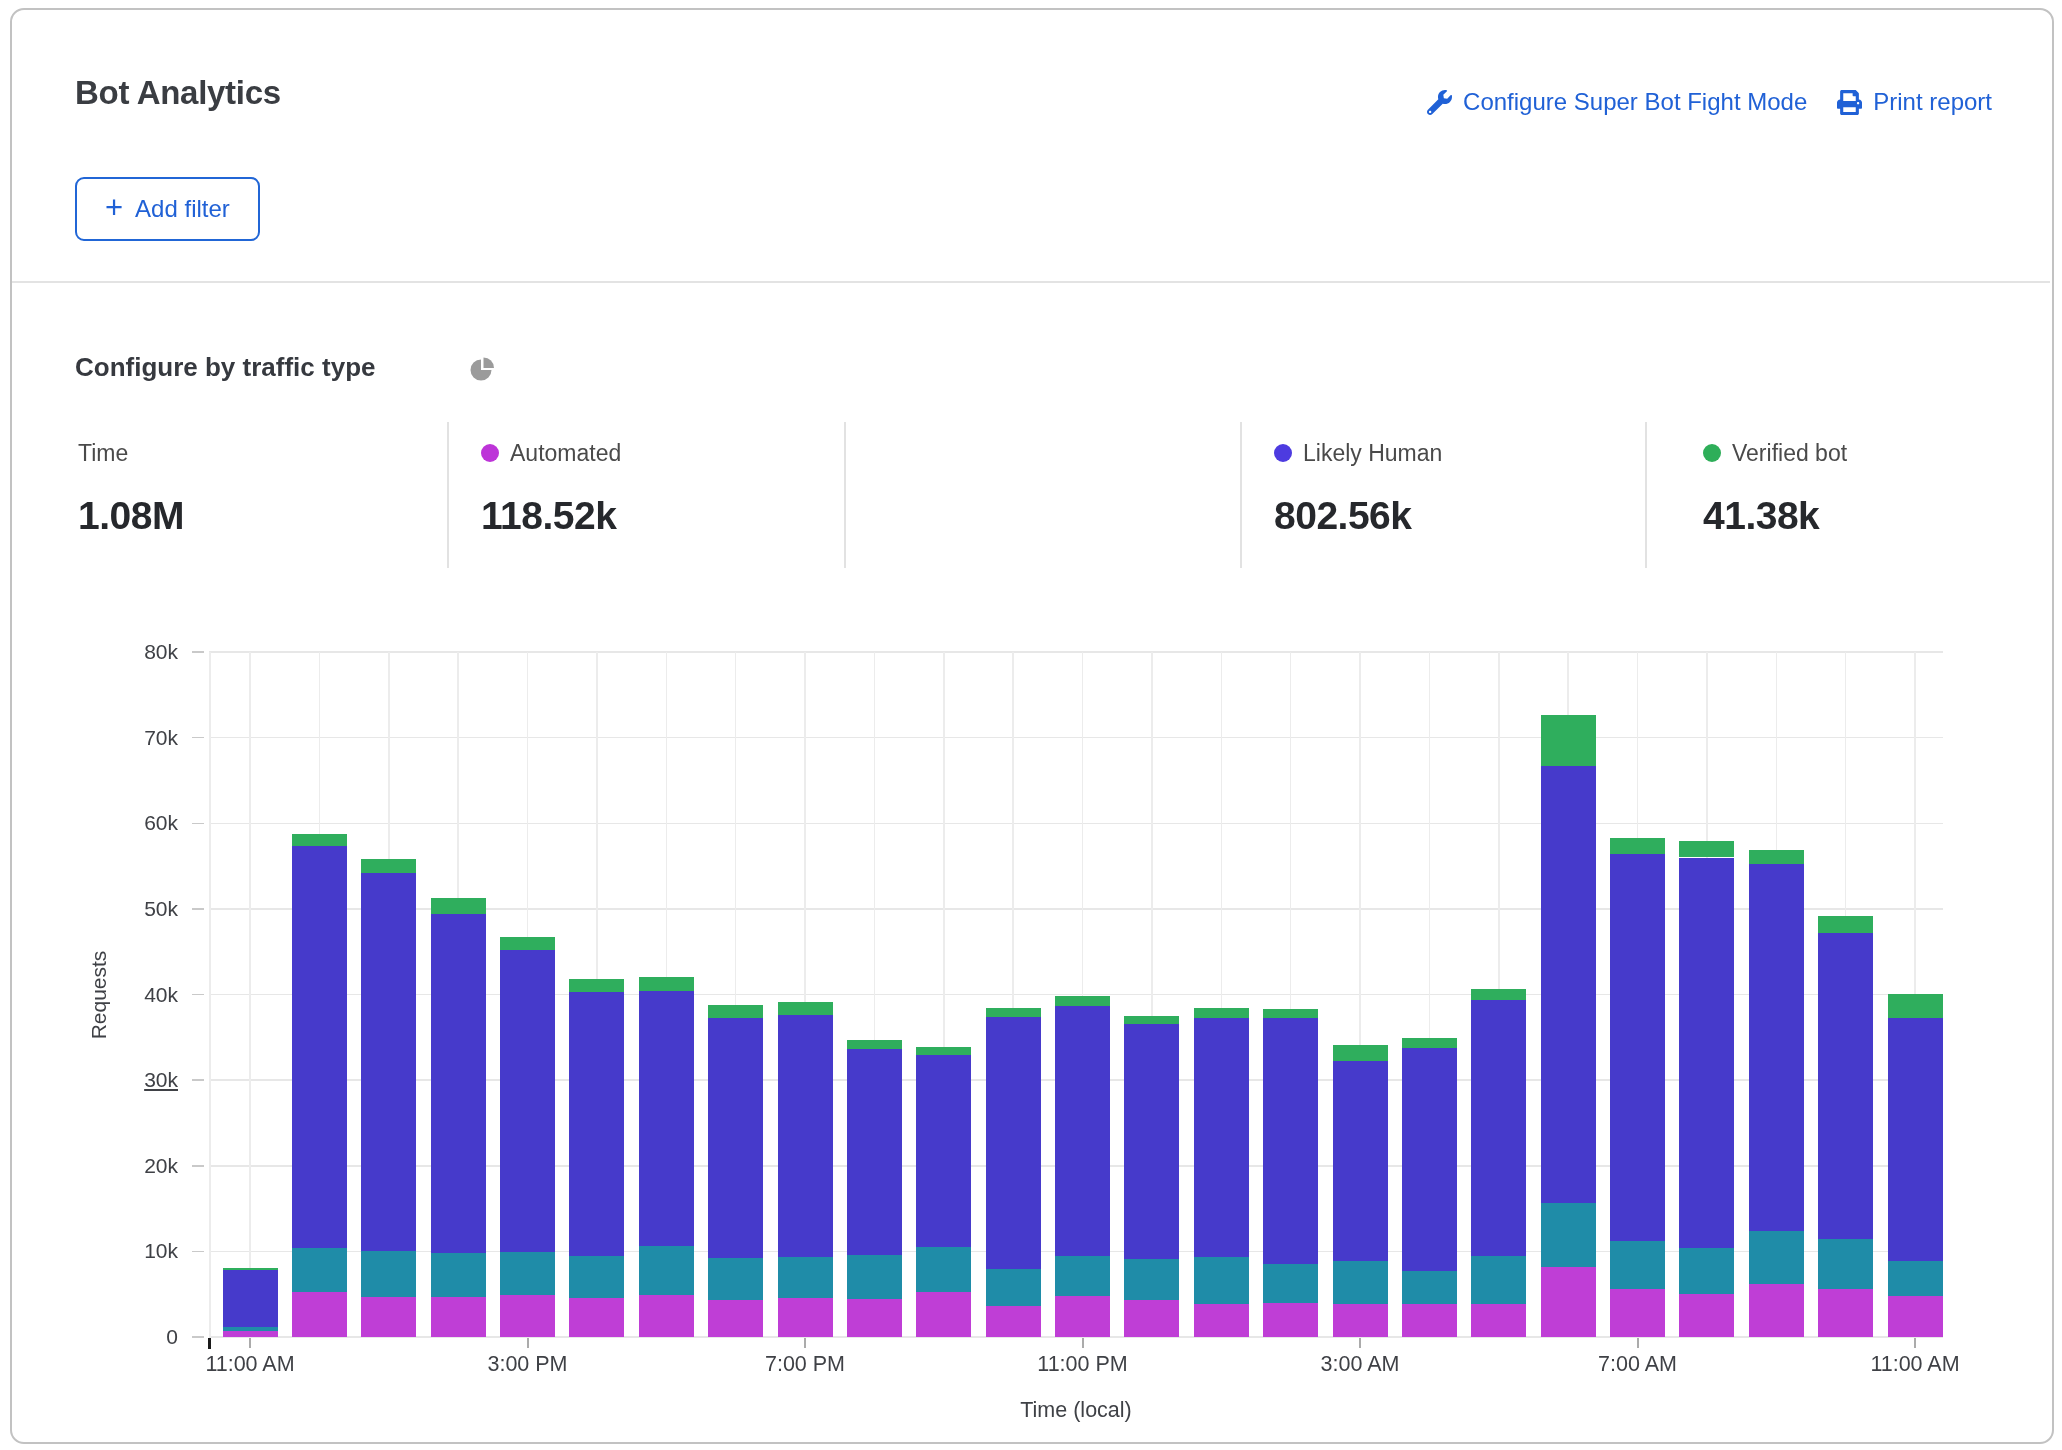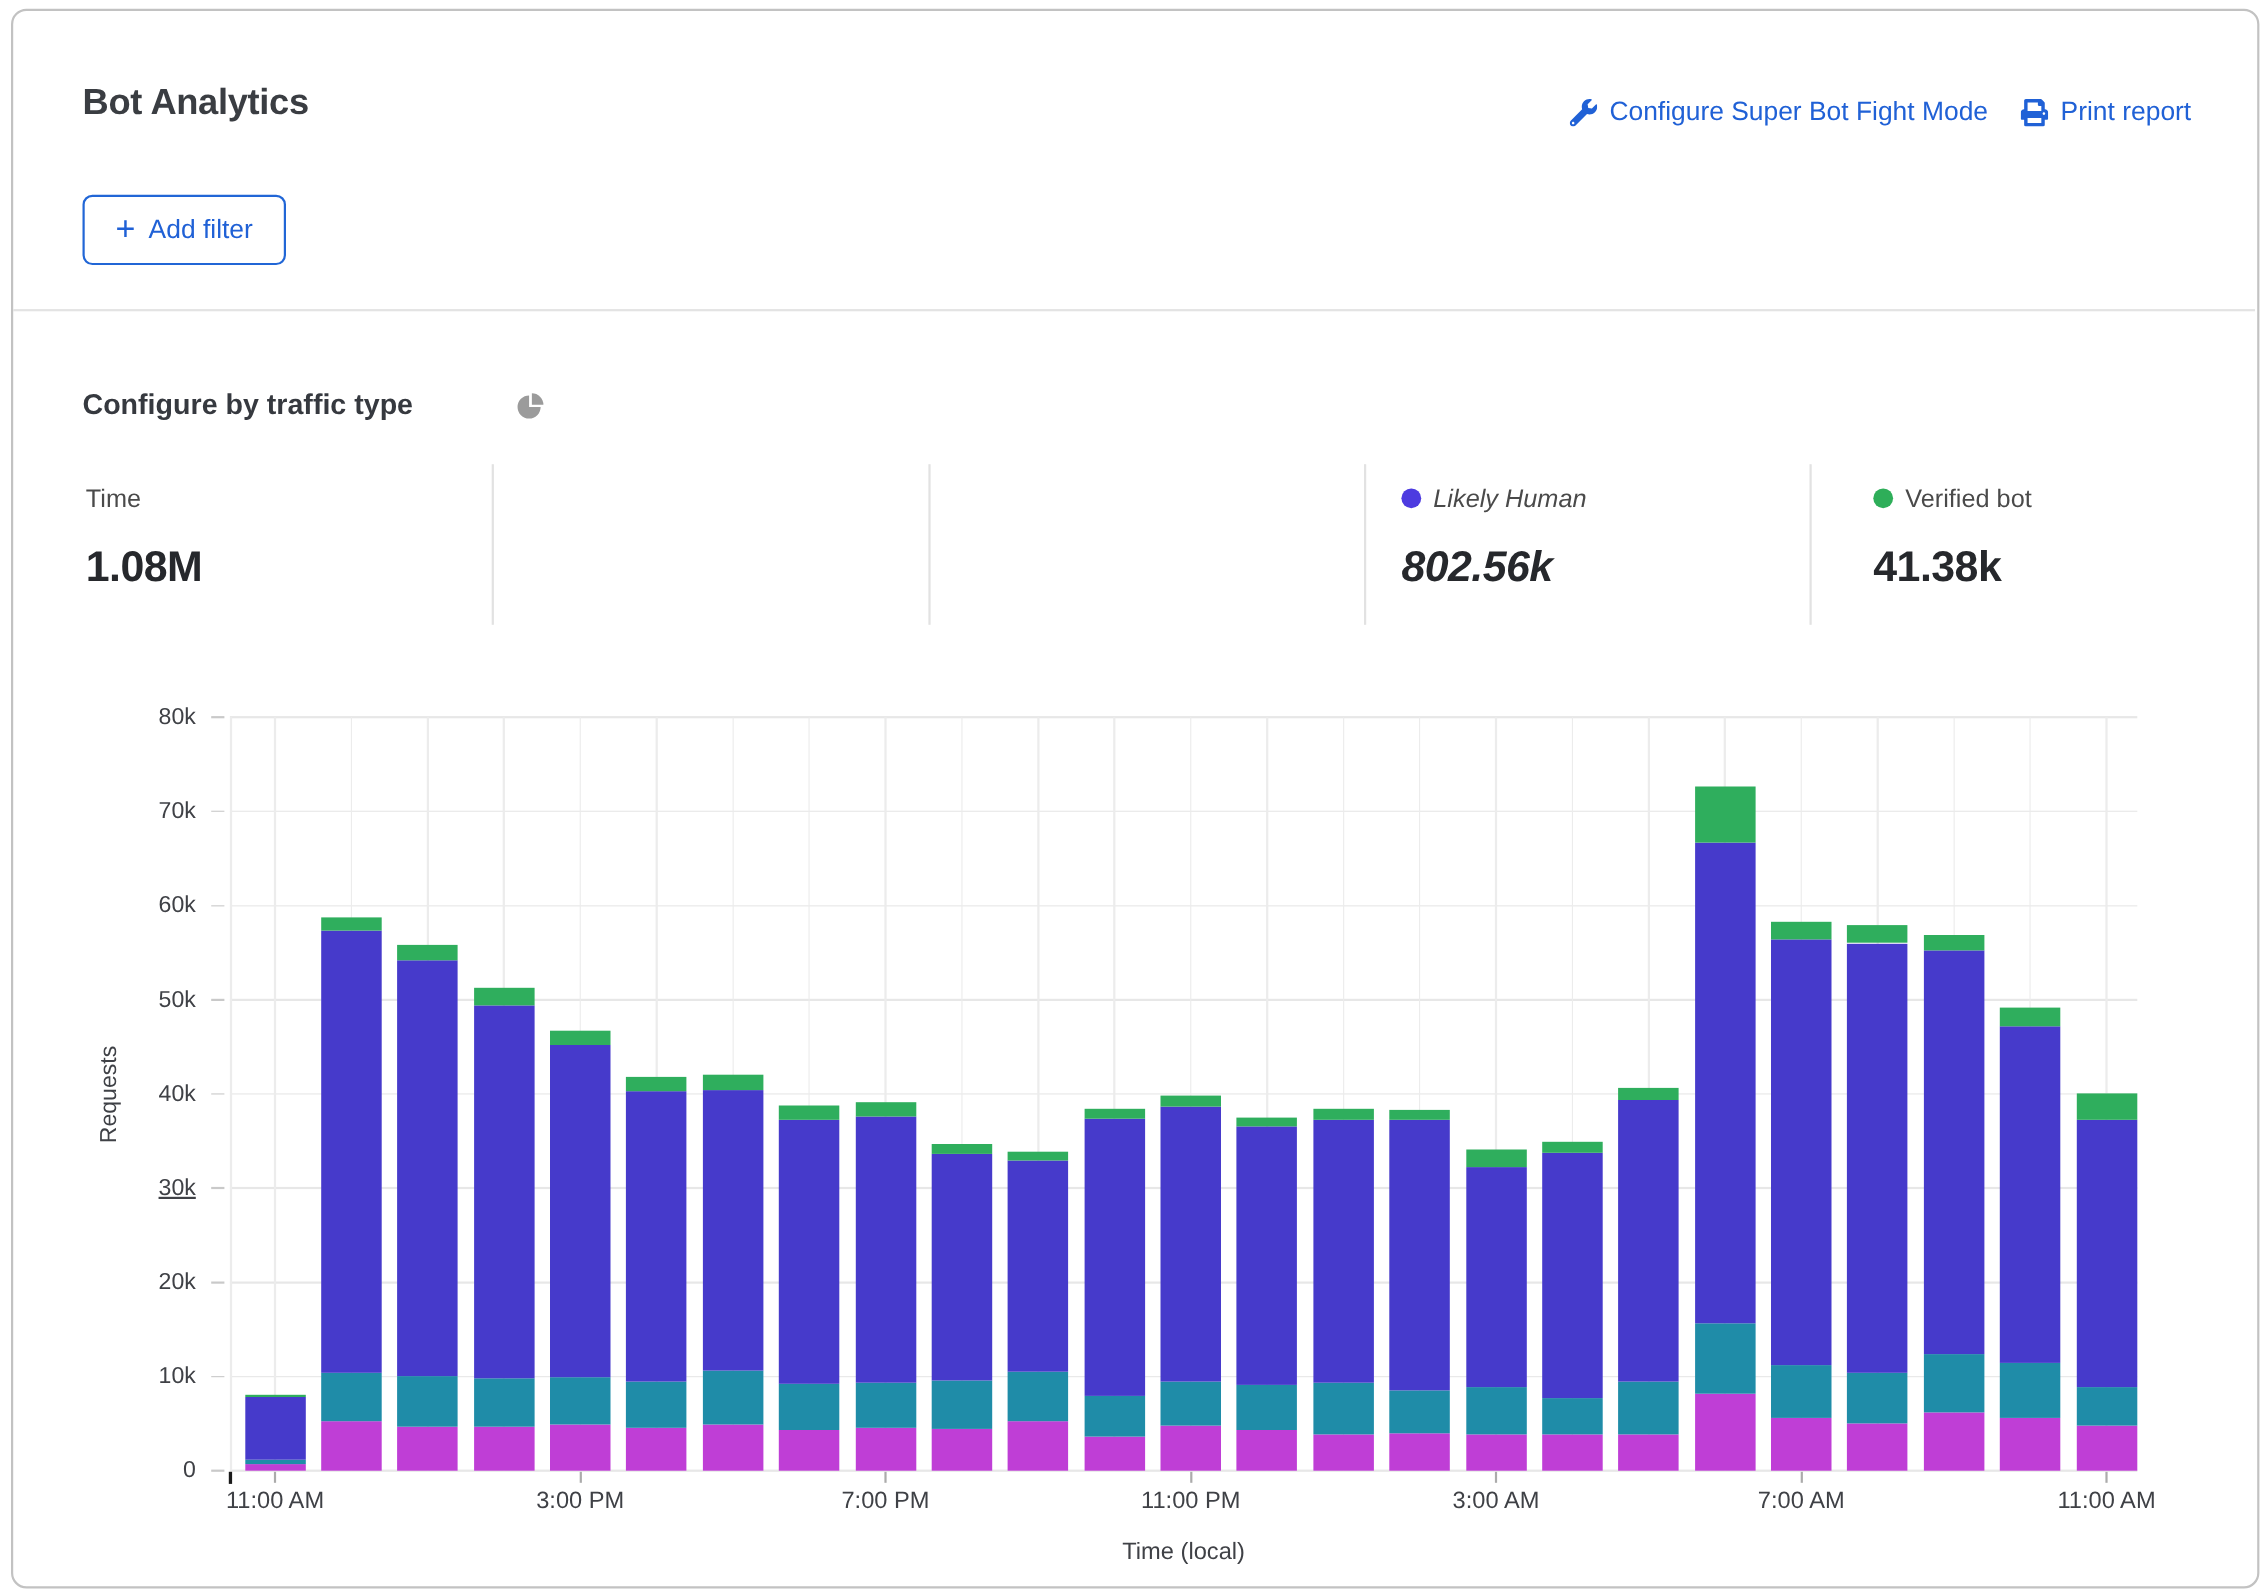--- a/index.html
+++ b/index.html
@@ -18,21 +18,21 @@
   .time-select{position:absolute;left:1684px;top:172px;width:304px;height:65px;box-sizing:border-box;
         border:2px solid #8a8a8a;border-radius:10px;background:#fff;display:flex;align-items:center;
         padding-left:34px;font-size:25px;color:#333;cursor:pointer;}
   .caret-down{position:absolute;right:30px;top:28px;width:0;height:0;
         border-left:9px solid transparent;border-right:9px solid transparent;border-top:11px solid #4f4f4f;}
   .header-divider{position:absolute;left:12px;top:281px;width:2038px;height:2px;background:#e3e3e3;}
   .section-heading{position:absolute;left:75px;top:352px;font-size:26px;font-weight:700;color:#36393f;}
   .pie-icon{position:absolute;left:470px;top:356px;}
   .stat-col{position:absolute;top:440px;}
   .stat-col-0{left:78px;}  .stat-col-1{left:481px;}  .stat-col-2{left:878px;}
-  .stat-col-3{left:1274px;font-style:italic;} .stat-col-4{left:1671px;margin-left:32px;}
+  .stat-col-3{left:1274px;} .stat-col-4{left:1671px;margin-left:32px;}
   .stat-label-row{display:flex;align-items:center;gap:11px;height:26px;font-size:23px;color:#4a4a4a;}
   .stat-dot{width:18px;height:18px;border-radius:50%;flex:0 0 auto;}
   .stat-value{margin-top:28px;font-size:39px;font-weight:700;color:#26282c;letter-spacing:-0.5px;}
   .stat-divider{position:absolute;top:422px;width:2px;height:146px;background:#e2e2e2;}
   .sd-0{left:447px;} .sd-1{left:844px;} .sd-2{left:1240px;} .sd-3{left:1645px;}
   .gridline-h{position:absolute;height:1.5px;background:#e7e7e7;z-index:1;}
   .gridline-v{position:absolute;width:1.5px;background:#ececec;z-index:1;}
   .y-tick-label{position:absolute;width:80px;text-align:right;font-size:21px;color:#3f4146;z-index:3;}
   .y-tick-dash{position:absolute;width:12px;height:1.5px;background:#c9c9c9;z-index:2;}
   .x-tick-label{position:absolute;font-size:21.5px;color:#3f4146;transform:translateX(-50%);white-space:nowrap;z-index:3;}
@@ -84,20 +84,27 @@
       <path fill="#9b9b9b" d="M11 14 L11 3.5 A10.5 10.5 0 1 0 21.5 14 Z"></path>
       <path fill="#9b9b9b" d="M13.5 12 L13.5 1.5 A10.5 10.5 0 0 1 24 12 Z"></path>
     </svg>
   </span>
 
   <div class="stat-col stat-col-0">
     <div class="stat-label-row">
         <span>Time</span>
       </div>
     <div class="stat-value">1.08M</div>
+  </div>
+  <div class="stat-col stat-col-1">
+    <div class="stat-label-row">
+      <span class="stat-dot" style="background: rgb(189, 52, 216);"></span>
+      <span>Automated</span>
+    </div>
+    <div class="stat-value">118.52k</div>
   </div>
   <div class="stat-col stat-col-3">
     <div class="stat-label-row">
       <span class="stat-dot" style="background: rgb(77, 59, 224);"></span>
       <span>Likely Human</span>
     </div>
     <div class="stat-value">802.56k</div>
   </div>
   <div class="stat-col stat-col-4">
     <div class="stat-label-row">

